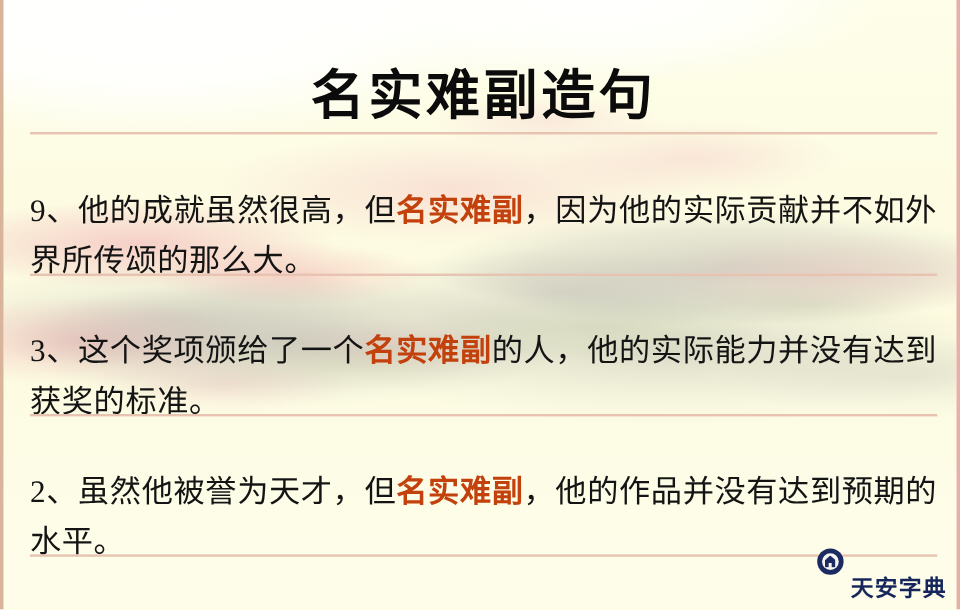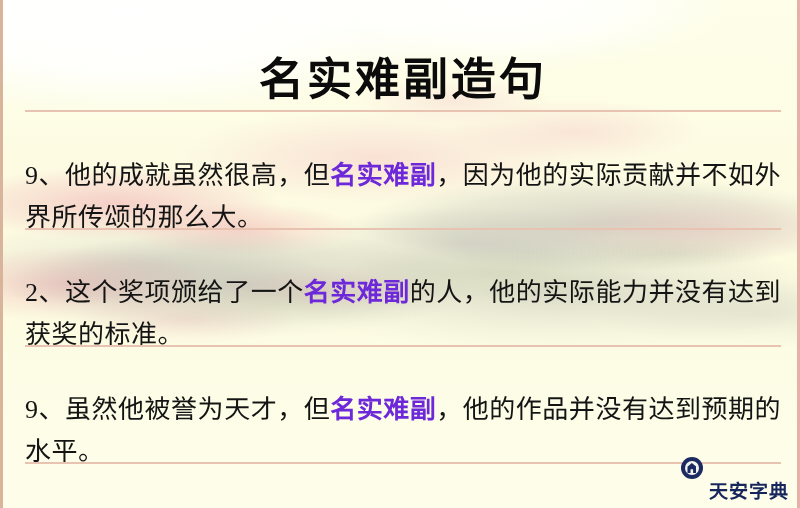--- a/index.html
+++ b/index.html
@@ -131,21 +131,21 @@
     line-height: 42px;
     color: #141414;
     letter-spacing: 0.5px;
     text-align: justify;
   }
   .sentence.s1 { top: 129px; }
   .sentence.s2 { top: 246px; }
   .sentence.s3 { top: 363px; }
 
   .kw {
-    color: #6d28d9;
+    color: #c2410c;
     font-weight: bold;
   }
 
   
   .brand {
     position: absolute;
     right: 14px;
     bottom: 5px;
     display: flex;
     align-items: center;
@@ -205,27 +205,27 @@
 
     <div class="divider d1"></div>
 
     <p class="sentence s1">
       <span>9、他的成就虽然很高，但</span><span class="kw">名实难副</span><span>，因为他的实际贡献并不如外界所传颂的那么大。</span>
     </p>
 
     <div class="divider d2"></div>
 
     <p class="sentence s2">
-      <span>2、这个奖项颁给了一个</span><span class="kw">名实难副</span><span>的人，他的实际能力并没有达到获奖的标准。</span>
+      <span>3、这个奖项颁给了一个</span><span class="kw">名实难副</span><span>的人，他的实际能力并没有达到获奖的标准。</span>
     </p>
 
     <div class="divider d3"></div>
 
     <p class="sentence s3">
-      <span>9、虽然他被誉为天才，但</span><span class="kw">名实难副</span><span>，他的作品并没有达到预期的水平。</span>
+      <span>2、虽然他被誉为天才，但</span><span class="kw">名实难副</span><span>，他的作品并没有达到预期的水平。</span>
     </p>
 
     <div class="divider d4"></div>
 
     <div class="brand">
       <span class="brand-seal"></span>
       <span class="brand-name">天安字典</span>
     </div>
 
   </div>

